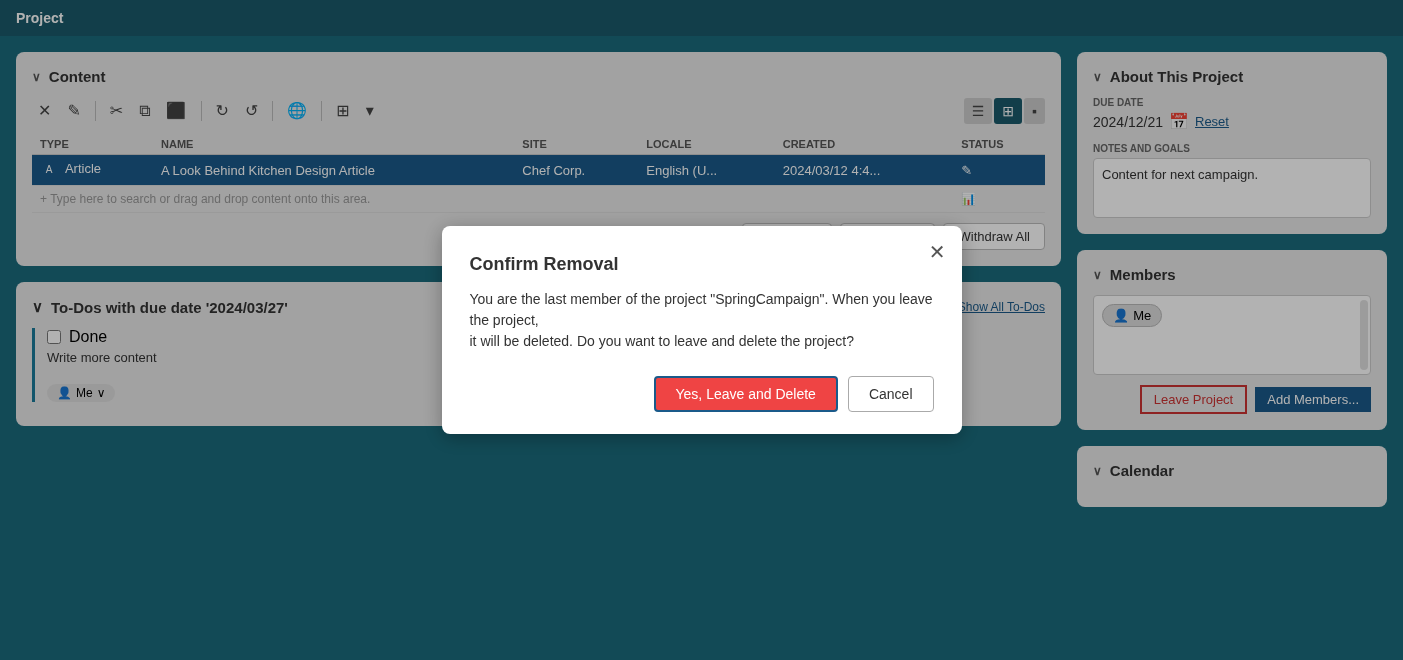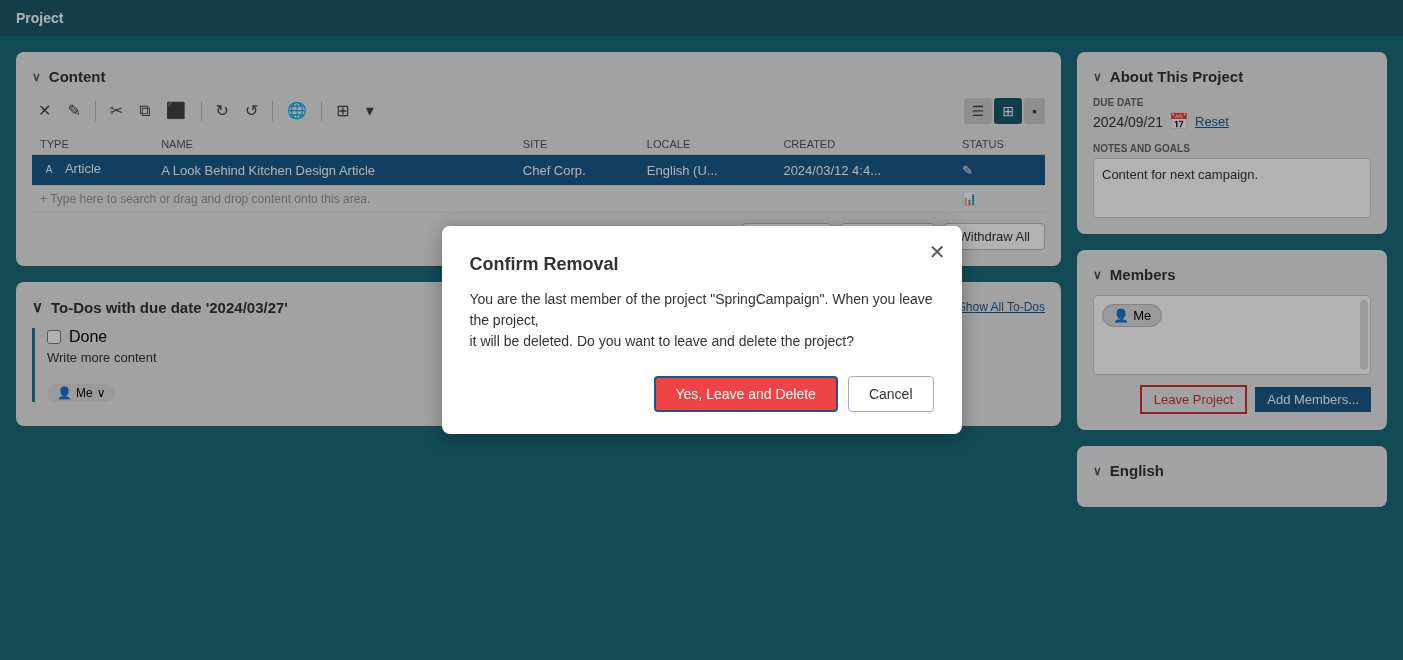--- a/index.html
+++ b/index.html
@@ -102,21 +102,21 @@
     .content-table {
       width: 100%;
       border-collapse: collapse;
       font-size: 13px;
     }
     .content-table th {
       text-align: left;
       padding: 4px 8px;
       color: #555;
       font-size: 11px;
-      font-weight: normal;
+      font-weight: bold;
       border-bottom: 1px solid #ccc;
     }
     .content-table td {
       padding: 6px 8px;
       border-bottom: 1px solid #ddd;
     }
     .content-table tr.selected td {
       background: #1a5a8a;
       color: white;
     }
@@ -479,21 +479,21 @@
   <div class="right-panel">
 
     <div class="right-card">
       <div class="card-header">
         <span class="chevron">∨</span>
         <span>About This Project</span>
       </div>
 
       <div class="field-label">DUE DATE</div>
       <div class="field-value">
-        <span>2024/09/21</span>
+        <span>2024/12/21</span>
         <span class="calendar-icon">📅</span>
         <a class="reset-link">Reset</a>
       </div>
 
       <div class="field-label">NOTES AND GOALS</div>
       <div class="notes-box">Content for next campaign.</div>
     </div>
 
     <div class="right-card">
       <div class="card-header">
@@ -511,21 +511,21 @@
 
       <div class="members-actions">
         <button class="leave-btn">Leave Project</button>
         <button class="add-members-btn">Add Members...</button>
       </div>
     </div>
 
     <div class="calendar-section">
       <div class="card-header">
         <span class="chevron">∨</span>
-        <span>English</span>
+        <span>Calendar</span>
       </div>
     </div>
 
   </div>
 </div>
 
 <div class="modal-overlay">
   <div class="modal">
     <button class="modal-close">✕</button>
     <div class="modal-title">Confirm Removal</div>

